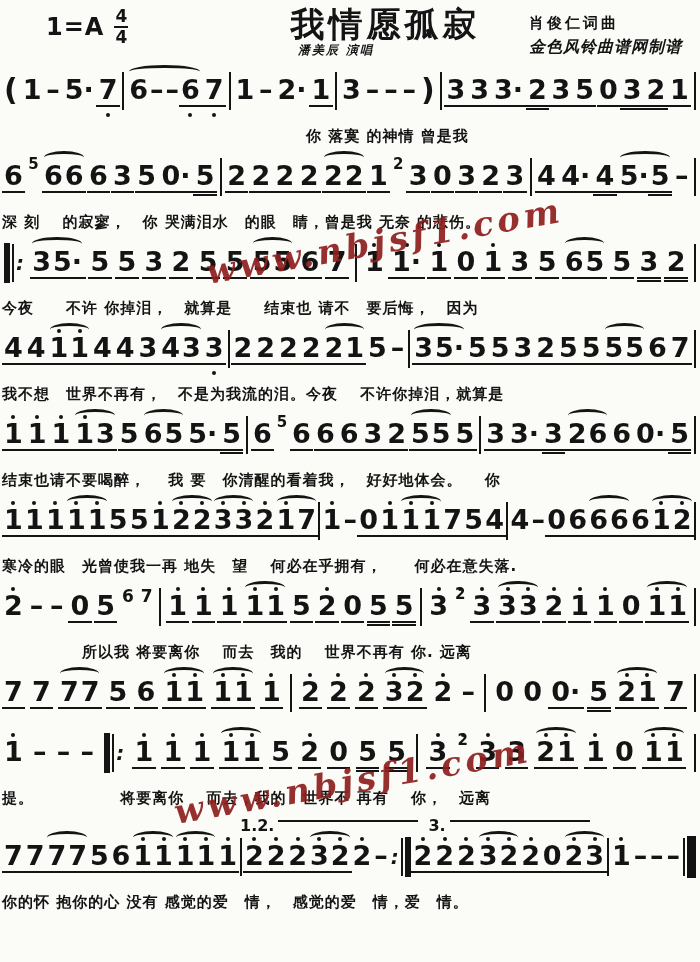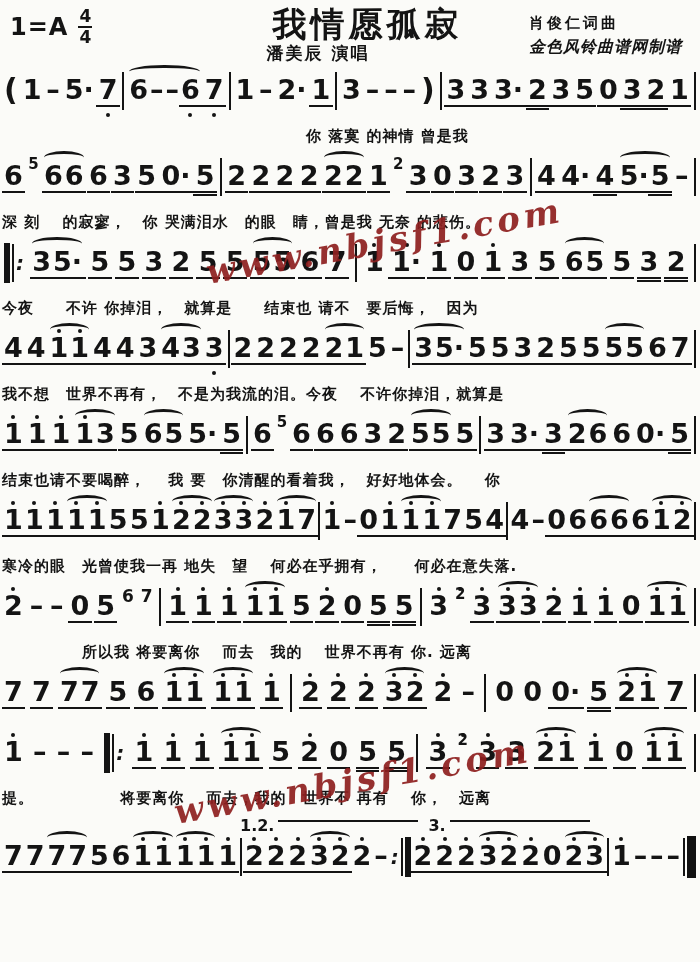--- a/index.html
+++ b/index.html
@@ -2,28 +2,28 @@
 <html><head>
 <meta charset="utf-8">
 <style>
   html,body{margin:0;padding:0;}
   body{
     width:700px;height:962px;overflow:hidden;position:relative;
     background:#fbfbf8;color:#141414;
     font-family:"DejaVu Sans", sans-serif;
   }
   
-  .header{position:relative;height:60px;padding-top:6px;}
+  .header{position:relative;height:60px;padding-top:6px;margin-left:36px;}
   .keysig{position:absolute;left:10px;top:8px;display:flex;align-items:center;gap:8px;}
   .keysig .key{font-size:24px;font-weight:800;letter-spacing:1px;}
   .timesig{display:inline-flex;flex-direction:column;align-items:center;line-height:1;font-weight:800;font-size:17px;}
   .timesig .num{padding:0 3px;}
   .timesig .mid{width:14px;height:2px;background:#141414;margin:1px 0;}
   .title{position:absolute;left:7px;right:0;top:2px;text-align:center;font-size:34px;font-weight:800;letter-spacing:4px;padding-left:28px;}
-  .performer{position:absolute;left:0;right:64px;top:42px;text-align:center;font-size:17px;font-weight:700;letter-spacing:2px;}
+  .performer{position:absolute;left:0;right:64px;top:42px;text-align:center;font-size:12px;font-weight:700;letter-spacing:2px;font-style:italic;}
   .credits{position:absolute;right:18px;top:12px;line-height:1.5;}
   .credit1{font-size:15px;font-weight:700;letter-spacing:3px;}
   .credit2{font-size:16px;font-weight:700;letter-spacing:1px;font-style:italic;}
   
   #score{padding:2px 2px 0 2px;}
   .system{margin-bottom:5px;}
   .notes{display:flex;justify-content:space-between;align-items:flex-start;padding:0 1px;}
   .grp{display:flex;position:relative;align-items:flex-start;}
   .arc{position:absolute;top:-3px;left:1px;right:1px;height:10px;
        border-top:3px solid #141414;border-radius:50% 50% 0 0;}
@@ -3634,17 +3634,18 @@
           <span class="lines"></span>
           <span class="dd hid">
             <i></i>
           </span>
         </span>
         <span class="tok bar">
           <i class="bl thin"></i>
           <i class="bl fat"></i>
         </span>
       </div>
+      <div class="lyrics">你的怀 抱你的心 没有 感觉的爱　情，　感觉的爱　情，爱　情。</div>
     </div>
   </div>
 
 <div class="wm" id="wm1" style="color: rgb(142, 31, 31);">www.nbjsf1.com</div>
 <div class="wm" id="wm2" style="color: rgb(142, 31, 31);">www.nbjsf1.com</div>
 
 </body></html>

